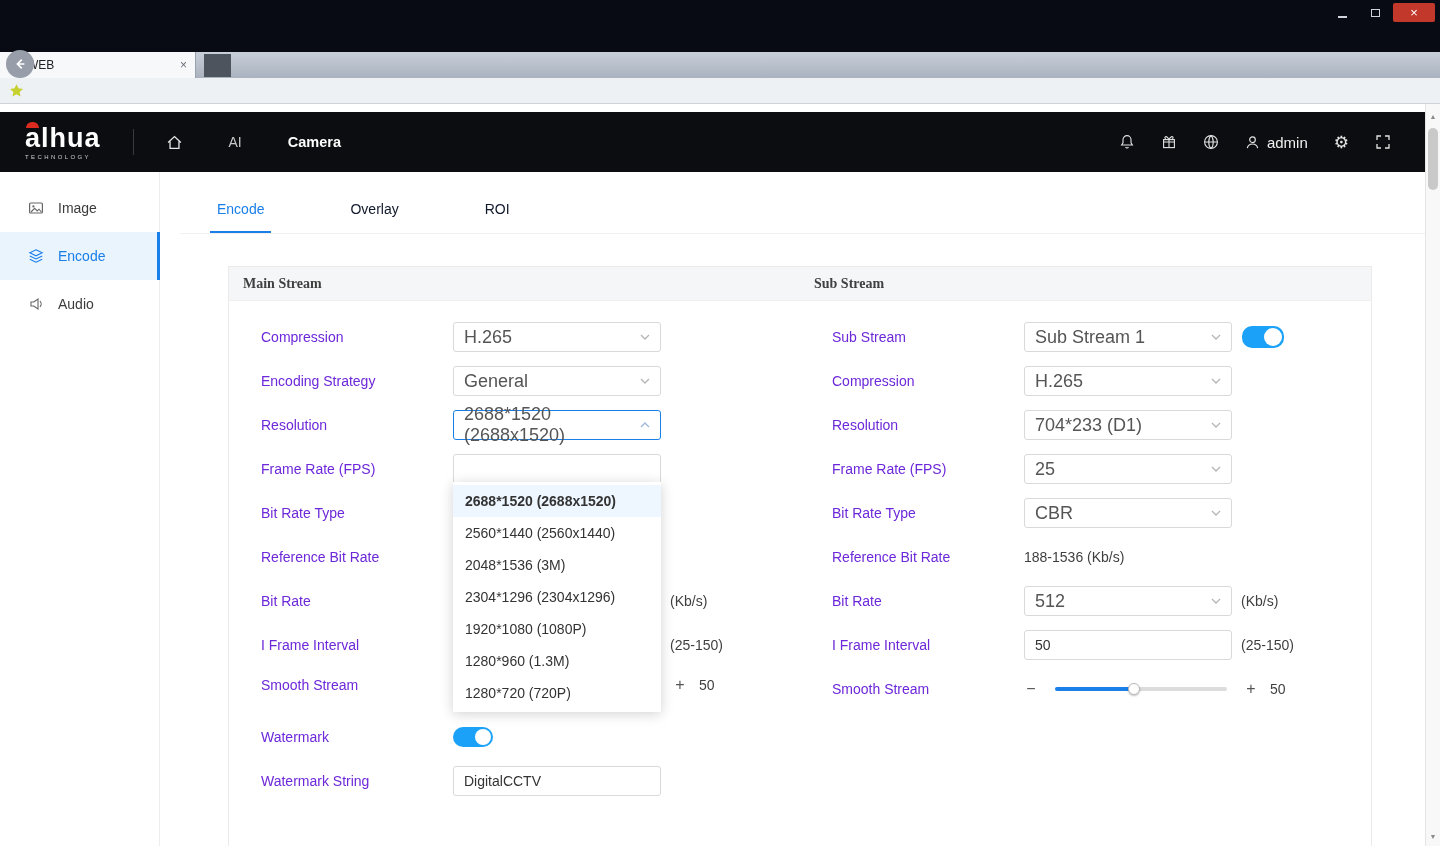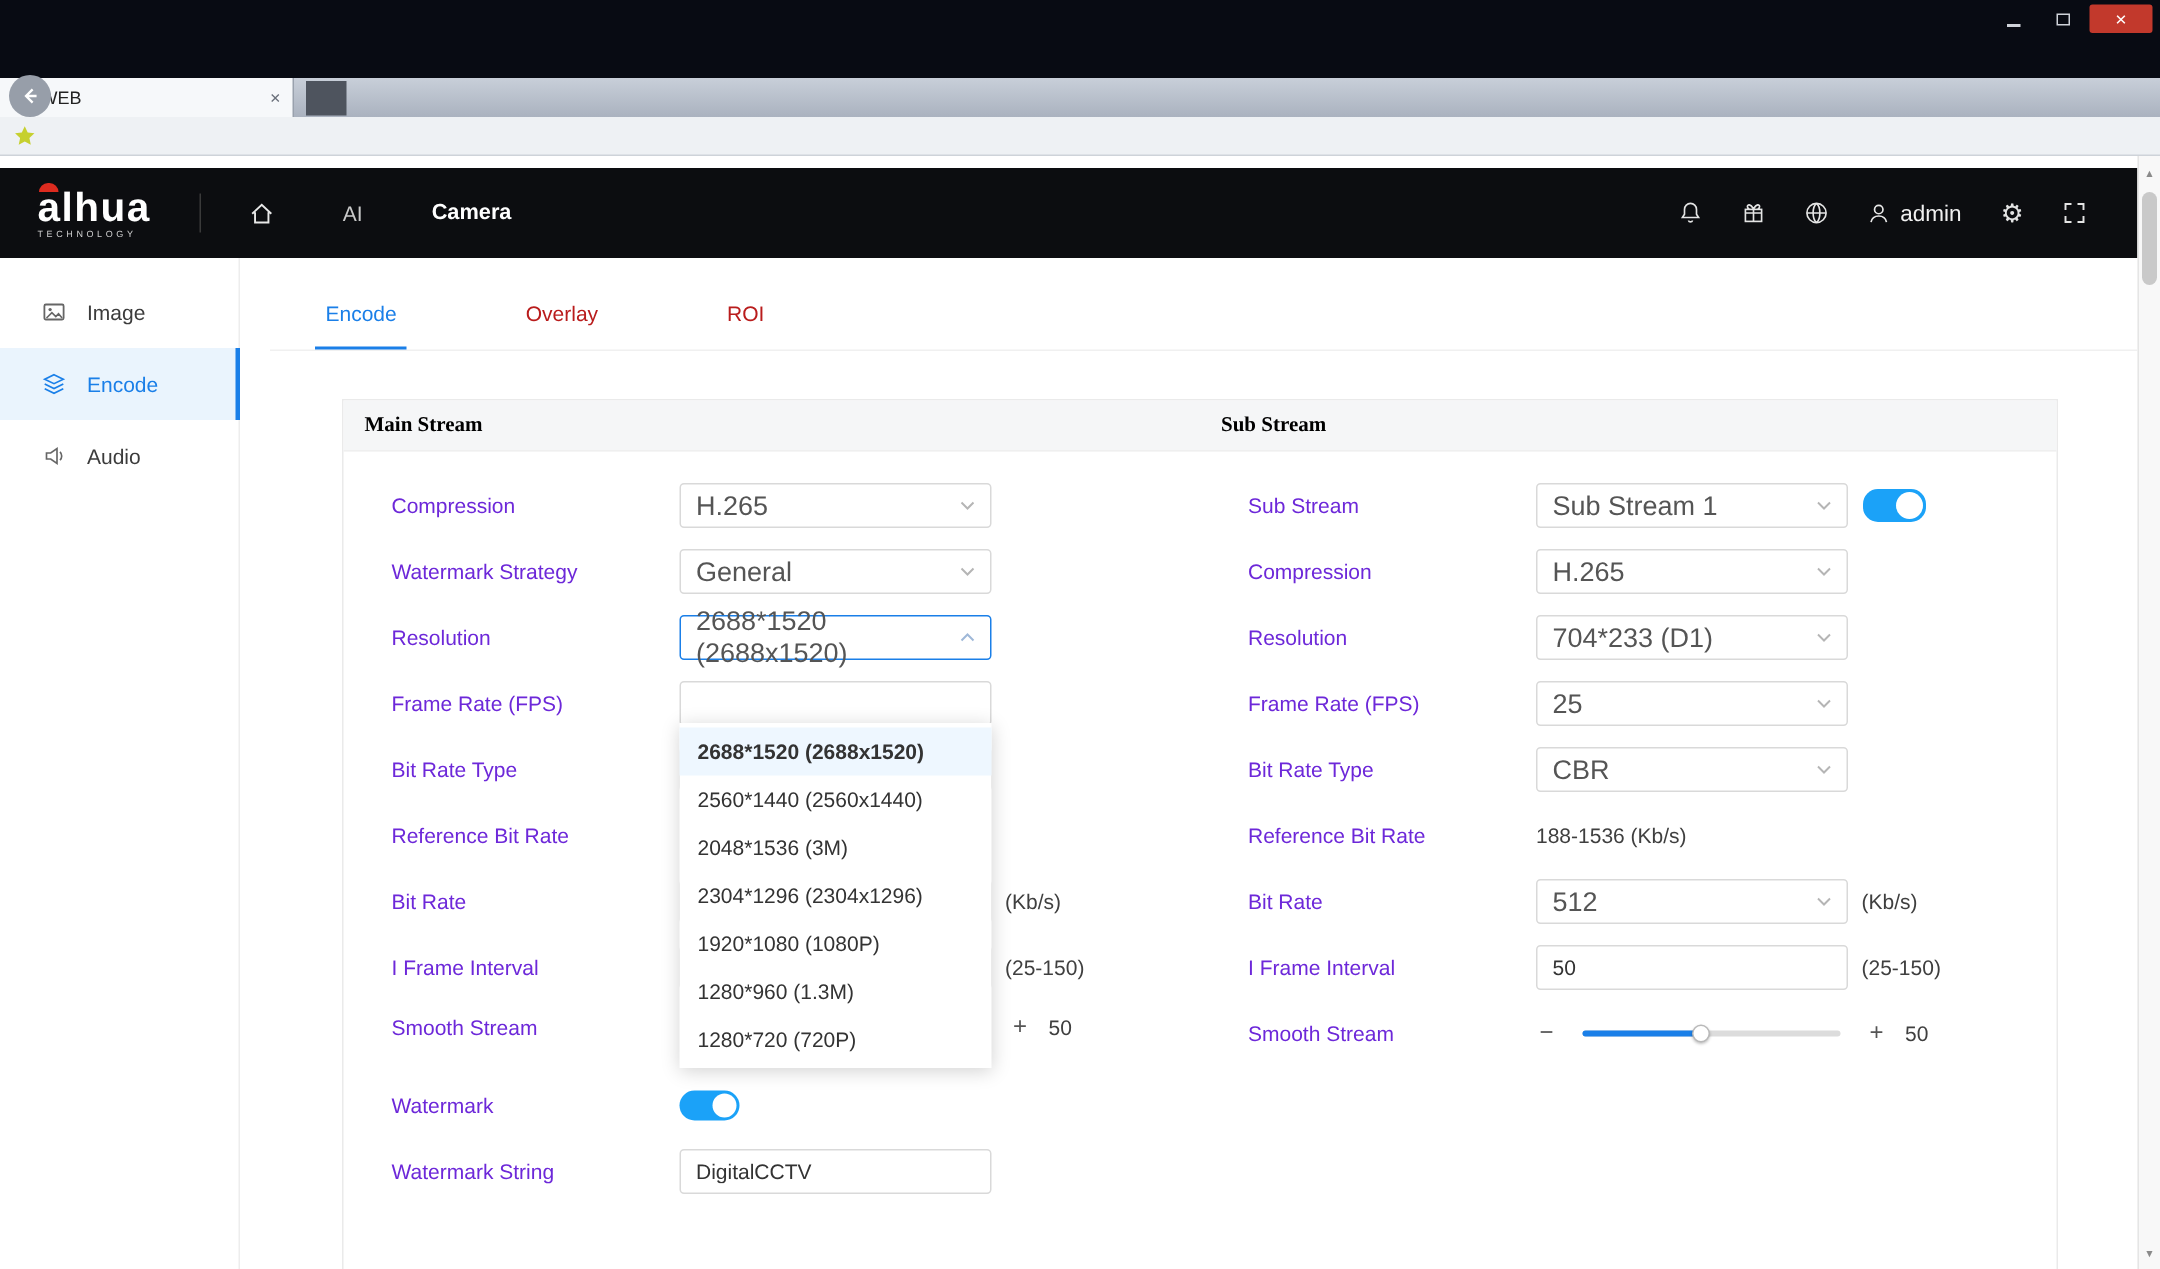--- a/index.html
+++ b/index.html
@@ -65,27 +65,27 @@
   .side-item{position:relative;height:48px;display:flex;align-items:center;gap:14px;
     padding-left:28px;font-size:14px;color:#3c3c3c;cursor:pointer}
   .side-item svg{color:#666}
   .side-item.active{background:#eaf4fd;color:#1a7fe8}
   .side-item.active svg{color:#1a7fe8}
   .side-item.active::after{content:"";position:absolute;right:-1px;top:0;bottom:0;width:3px;background:#1a7fe8}
 
   
   .content{position:absolute;left:180px;top:172px;right:15px;bottom:0;background:#fff;overflow:hidden}
   .tabs{height:62px;display:flex;align-items:flex-end;padding-left:30px;border-bottom:1px solid #f0f0f0}
-  .ptab{font-size:14px;color:#b91c1c;padding:0 7px 16px;margin-right:72px;cursor:pointer}
+  .ptab{font-size:14px;color:#0f172a;padding:0 7px 16px;margin-right:72px;cursor:pointer}
   .ptab.active{color:#1a7fe8;padding-bottom:14px;border-bottom:2px solid #1a7fe8}
 
   .panel{position:absolute;left:48px;top:94px;width:1144px;height:720px;background:#fff;border:1px solid #eaeaea}
   .panel-head{height:34px;display:flex;background:#f5f6f7;border-bottom:1px solid #efefef}
   .panel-head .ph{width:572px;display:flex;align-items:center;padding-left:14px;
-    font-family:"Liberation Serif",serif;font-weight:bold;font-size:14px;color:#000000}
+    font-family:"Liberation Serif",serif;font-weight:bold;font-size:14px;color:#404040}
   .cols{display:flex}
   .col{position:relative;width:572px;padding-top:14px}
   .row{display:flex;align-items:center;height:44px;padding-left:32px}
   .row.smooth{height:36px}
   .row.gap-top{margin-top:12px}
   .lbl{width:192px;font-size:14px;color:#6d28d9;flex-shrink:0}
   .ctl{width:208px;height:30px;border:1px solid #d9d9d9;border-radius:3px;background:#fff;
     display:flex;align-items:center;justify-content:space-between;padding:0 10px;
     font-size:18px;color:#555;cursor:pointer;flex-shrink:0}
   .ctl.open{border-color:#1a7fe8}
@@ -310,21 +310,21 @@
               <span>H.265</span>
               <span class="chev">
                   <svg width="10" height="6" viewBox="0 0 10 6">
                     <path d="M1 1l4 4 4-4" stroke="#b5b5b5" stroke-width="1.3" fill="none"></path>
                   </svg>
                 </span>
             </div>
           </div>
 
           <div class="row">
-            <span class="lbl">Watermark Strategy</span>
+            <span class="lbl">Encoding Strategy</span>
             <div class="ctl">
               <span>General</span>
               <span class="chev">
                   <svg width="10" height="6" viewBox="0 0 10 6">
                     <path d="M1 1l4 4 4-4" stroke="#b5b5b5" stroke-width="1.3" fill="none"></path>
                   </svg>
                 </span>
             </div>
           </div>
 

